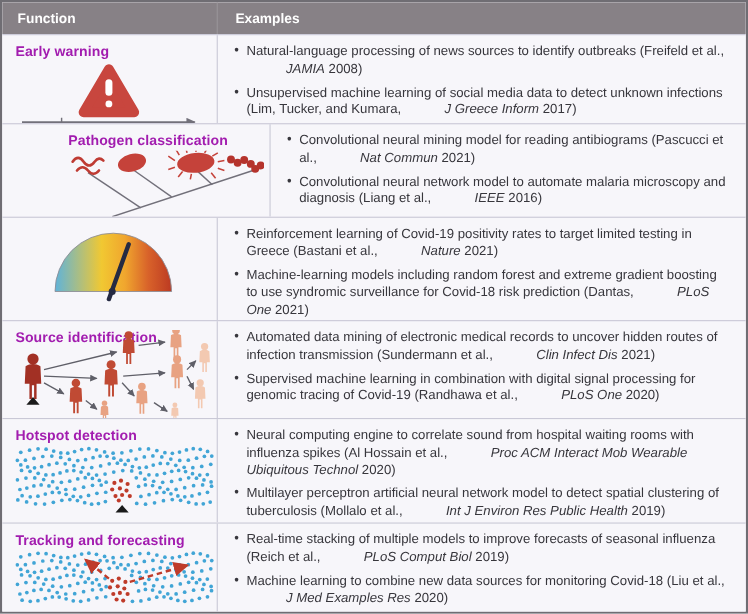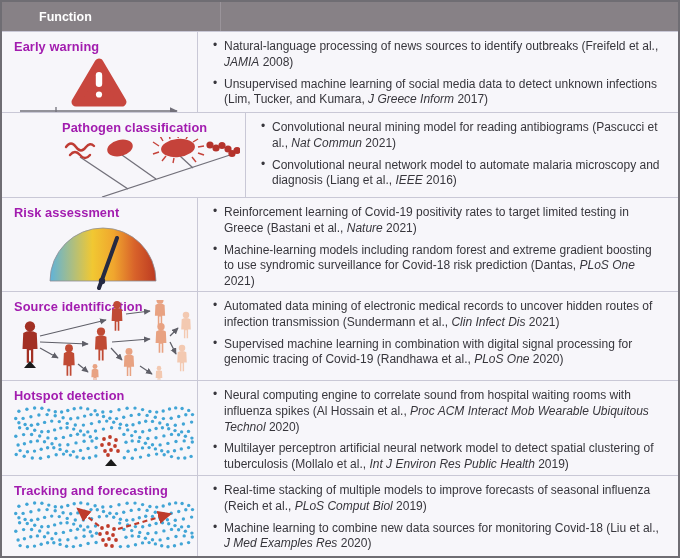--- a/index.html
+++ b/index.html
@@ -12,21 +12,21 @@
     display:flex;flex-direction:column;
     overflow:hidden;
   }
   .thead{
     height:29px;flex:0 0 29px;
     background:#878186;
     display:flex;
     color:#ffffff;font-weight:bold;font-size:12.5px;
   }
   .thead .hc{display:flex;align-items:center;}
-  .hc.fn{width:196px;padding-left:14px;border-right:1px solid #9a949a;margin-left:23px;}
+  .hc.fn{width:196px;padding-left:14px;border-right:1px solid #9a949a;}
   .hc.ex{flex:1;padding-left:16px;}
   .row{
     display:flex;
     border-top:1px solid #c9c8d6;
     background:#f7f6fa;
   }
   .row.r1{height:81px;}
   .row.r2{height:85px;padding-left:48px;}
   .row.r3{height:94px;}
   .row.r4{height:91px;}
@@ -45,31 +45,32 @@
   .cell-ex{
     flex:1;padding:7px 16px 2px 15px;overflow:hidden;
   }
   ul.exlist{list-style:none;margin:0;padding:0;}
   ul.exlist li{
     position:relative;padding-left:11px;
     font-size:12px;line-height:1.32;color:#37363c;
     margin-bottom:6px;
   }
   ul.exlist li .blt{position:absolute;left:0;top:-1px;}
-  ul.exlist li em{}
+  ul.exlist li em{margin-left:36px;}
   .icon-wrap{margin-top:1px;}
   svg{display:block;}
 </style>
 </head>
 <body>
 
 <div class="table">
 
   <div class="thead">
     <div class="hc fn">Function</div>
+    <div class="hc ex">Examples</div>
   </div>
 
   <div class="row r1">
     <div class="cell-fn">
       <div class="fn-label">Early warning</div>
       <div class="icon-wrap">
         <svg width="175" height="60" viewBox="0 0 175 60">
           <polygon points="85,7 108,46 62,46" fill="#c8463e" stroke="#c8463e" stroke-width="9" stroke-linejoin="round"></polygon>
           <rect x="81.8" y="16" width="6.4" height="15" rx="3.2" fill="#ffffff"></rect>
           <circle cx="85" cy="38.5" r="3.1" fill="#ffffff"></circle>
@@ -143,21 +144,20 @@
     <div class="cell-ex">
       <ul class="exlist">
           <li><span class="blt">•</span><span>Convolutional neural mining model for reading antibiograms (Pascucci et al., </span><em>Nat Commun</em><span> 2021)</span></li>
           <li><span class="blt">•</span><span>Convolutional neural network model to automate malaria microscopy and diagnosis (Liang et al., </span><em>IEEE</em><span> 2016)</span></li>
         </ul>
     </div>
   </div>
 
   <div class="row r3">
     <div class="cell-fn">
-      <div class="fn-label">Risk assessment</div>
       <div class="icon-wrap">
         <svg width="178" height="68" viewBox="0 0 178 68">
           <defs>
             <linearGradient id="gaugeGrad" x1="0" y1="0" x2="1" y2="0">
               <stop offset="0" stop-color="#5fb3da"></stop>
               <stop offset="0.40" stop-color="#f1c832"></stop>
               <stop offset="0.60" stop-color="#f0a62e"></stop>
               <stop offset="0.80" stop-color="#d8622a"></stop>
               <stop offset="1" stop-color="#bc3a22"></stop>
             </linearGradient>

